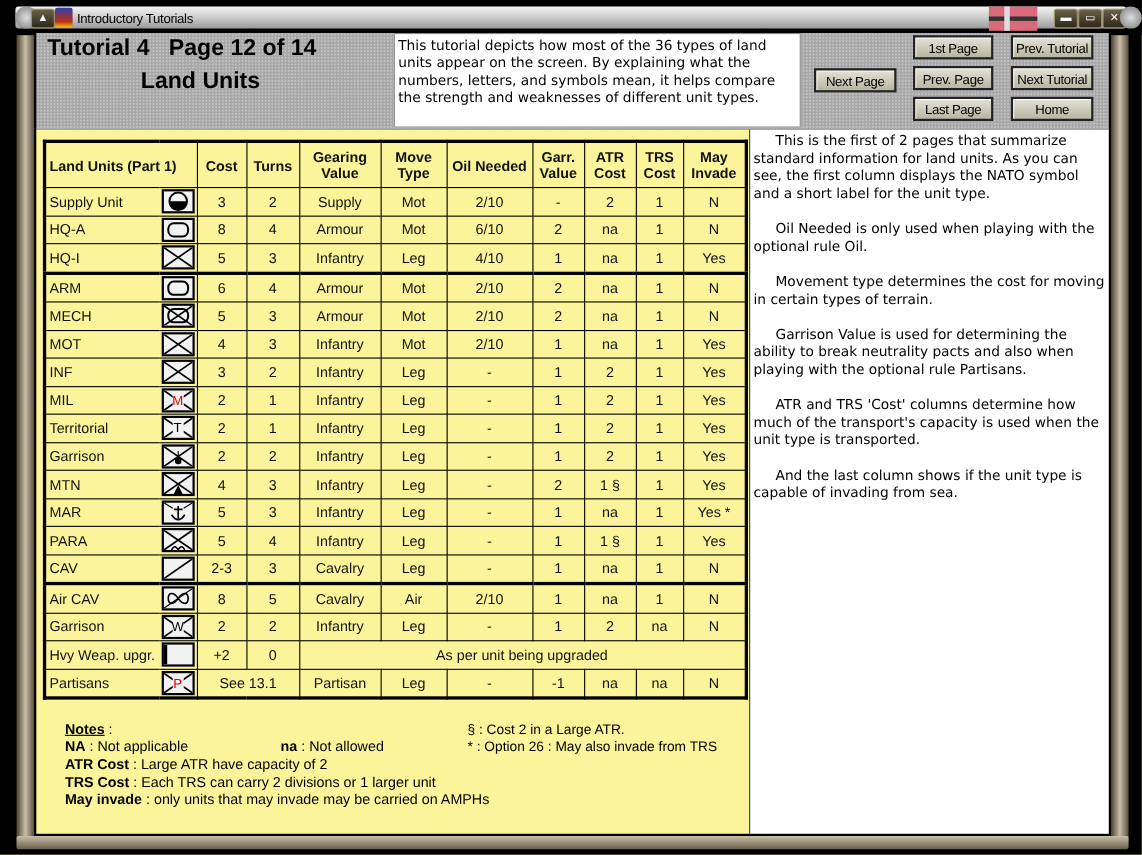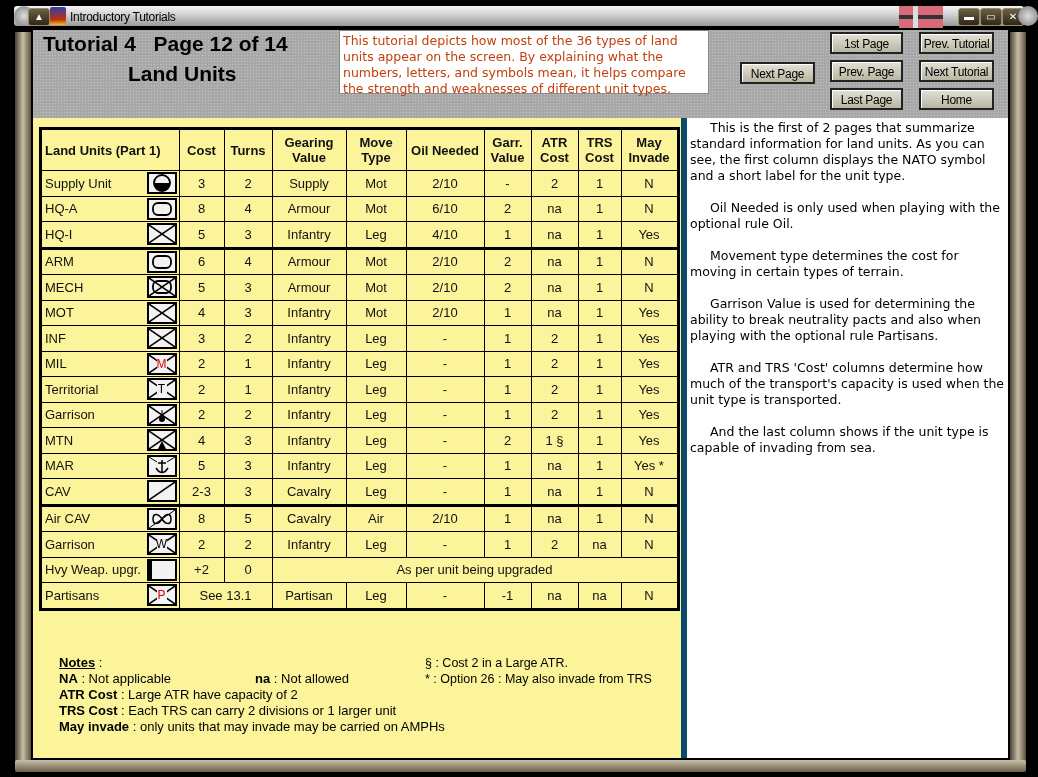--- a/index.html
+++ b/index.html
@@ -12,24 +12,24 @@
   .flag { position:absolute; left:899px; top:6px; width:44px; height:22px; background:#d86a7a; }
   .flag .h { position:absolute; left:0; top:9px; width:44px; height:4px; background:#333; }
   .flag .v { position:absolute; left:14px; top:0; width:5px; height:22px; background:#ddd; }
   .knob { position:absolute; width:20px; height:20px; border-radius:50%; background:radial-gradient(#ddd,#777); }
   .frame-l { position:absolute; left:15px; top:32px; width:16px; height:730px; background:linear-gradient(90deg,#4a4030,#c8bfa8 50%,#5a503c); }
   .frame-r { position:absolute; left:1010px; top:32px; width:16px; height:730px; background:linear-gradient(90deg,#4a4030,#c8bfa8 50%,#5a503c); }
   .frame-b { position:absolute; left:15px; top:760px; width:1011px; height:12px; background:linear-gradient(#c8bfa8,#6a5f48); border-radius:2px; }
   .header { position:absolute; left:33px; top:30px; width:975px; height:88px; background:#a8a8a8; background-image:radial-gradient(#c4c4c4 1px, transparent 1px); background-size:3px 3px; }
   .h-title1 { position:absolute; left:10px; top:2px; font-size:21px; font-weight:bold; color:#000; white-space:pre; }
   .h-title2 { position:absolute; left:95px; top:32px; font-size:21px; font-weight:bold; color:#000; }
-  .intro { position:absolute; left:306px; top:0px; width:370px; height:64px; background:#fff; border:1px solid #888; font-family:"DejaVu Sans", sans-serif; font-size:12.5px; line-height:16px; padding:2px 3px; box-sizing:border-box; color:#c2410c; }
+  .intro { position:absolute; left:325px; top:0px; width:370px; height:86px; background:#fff; border:1px solid #888; font-family:"DejaVu Sans", sans-serif; font-size:12.5px; line-height:16px; padding:2px 3px; box-sizing:border-box; color:#000000; }
   .btn { position:absolute; height:22px; background:linear-gradient(#e4e2d6,#b8b5a2); border:2px solid #222; box-shadow:inset 1px 1px 0 #fff; font-size:12px; color:#000; text-align:center; line-height:20px; box-sizing:border-box; letter-spacing:-0.3px; }
   .main { position:absolute; left:33px; top:118px; width:648px; height:640px; background:#fcf49a; }
-  .side { position:absolute; left:681px; top:118px; width:327px; height:640px; background:#fff; border-left:6px solid #0c4a6e; box-sizing:border-box; font-family:"DejaVu Sans", sans-serif; font-size:12.5px; line-height:16px; color:#000; padding:2px 3px; }
+  .side { position:absolute; left:681px; top:118px; width:327px; height:640px; background:#fff; border-left:1px solid #0c4a6e; box-sizing:border-box; font-family:"DejaVu Sans", sans-serif; font-size:12.5px; line-height:16px; color:#000; padding:2px 3px; }
   .side p { margin:0 0 16px 0; text-indent:20px; }
   table.units { position:absolute; left:6px; top:9px; border-collapse:collapse; border:3px solid #000; background:#fcf49a; }
   table.units td, table.units th { border:1px solid #000; font-size:13px; text-align:center; padding:0; height:24.5px; color:#111; }
   table.units th { font-weight:bold; font-size:13px; line-height:15px; height:40px; }
   table.units th.first { text-align:left; padding-left:3px; }
   td.name { text-align:left !important; padding-left:3px !important; border-right:none !important; }
   td.sym { border-left:none !important; width:34px; }
   tr.thick td { border-top:3px solid #000; }
   .symbox { display:inline-block; width:30px; height:22px; background:#f2f2f2; border:2px solid #000; box-sizing:border-box; position:relative; vertical-align:middle; }
   .symbox svg { position:absolute; left:0; top:0; width:26px; height:18px; }
@@ -295,20 +295,37 @@
           <td>3</td>
           <td>Infantry</td>
           <td>Leg</td>
           <td>-</td>
           <td>1</td>
           <td>na</td>
           <td>1</td>
           <td>Yes *</td>
         </tr>
         <tr class="">
+          <td class="name">PARA</td>
+          <td class="sym"><span class="symbox"><svg viewBox="0 0 26 18">
+                <line x1="0" y1="0" x2="26" y2="18" stroke="#000" stroke-width="1.5"></line>
+                <line x1="26" y1="0" x2="0" y2="18" stroke="#000" stroke-width="1.5"></line>
+                <path d="M7 18 Q10 12 13 18 Q16 12 19 18" fill="none" stroke="#000" stroke-width="1.3"></path>
+              </svg></span></td>
+          <td>5</td>
+          <td>4</td>
+          <td>Infantry</td>
+          <td>Leg</td>
+          <td>-</td>
+          <td>1</td>
+          <td>1 §</td>
+          <td>1</td>
+          <td>Yes</td>
+        </tr>
+        <tr class="">
           <td class="name">CAV</td>
           <td class="sym"><span class="symbox"><svg viewBox="0 0 26 18">
                 <line x1="0" y1="18" x2="26" y2="0" stroke="#000" stroke-width="1.5"></line>
               </svg></span></td>
           <td>2-3</td>
           <td>3</td>
           <td>Cavalry</td>
           <td>Leg</td>
           <td>-</td>
           <td>1</td>

